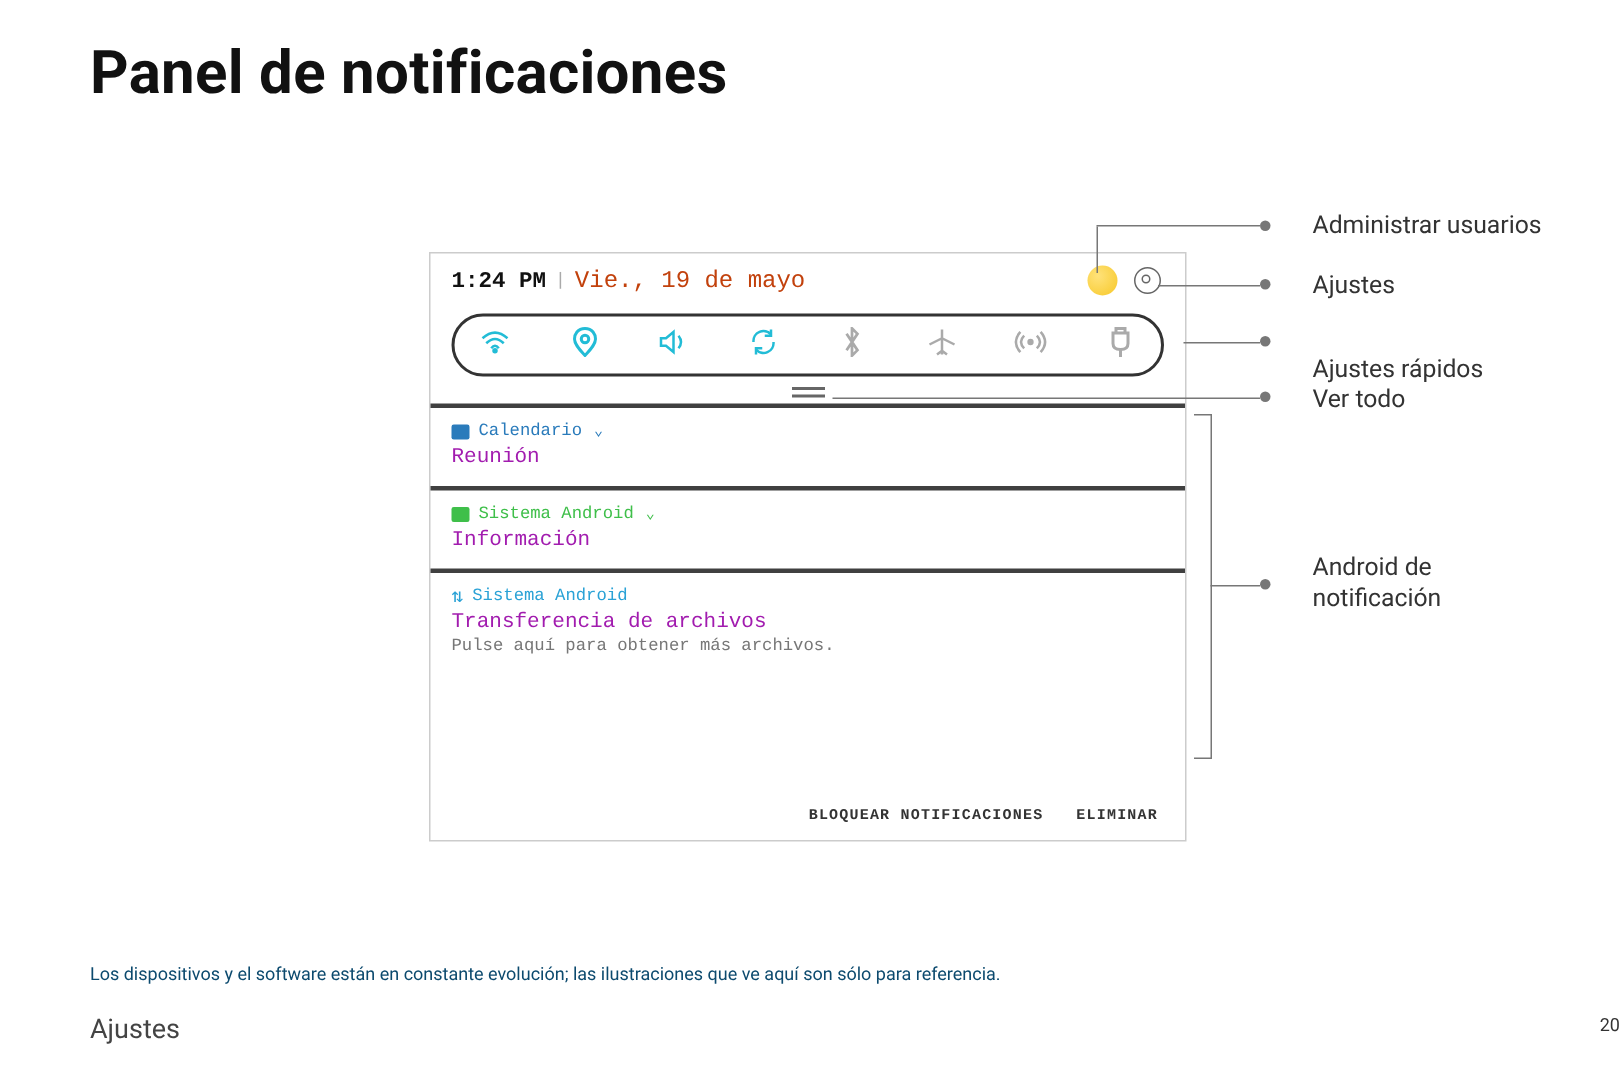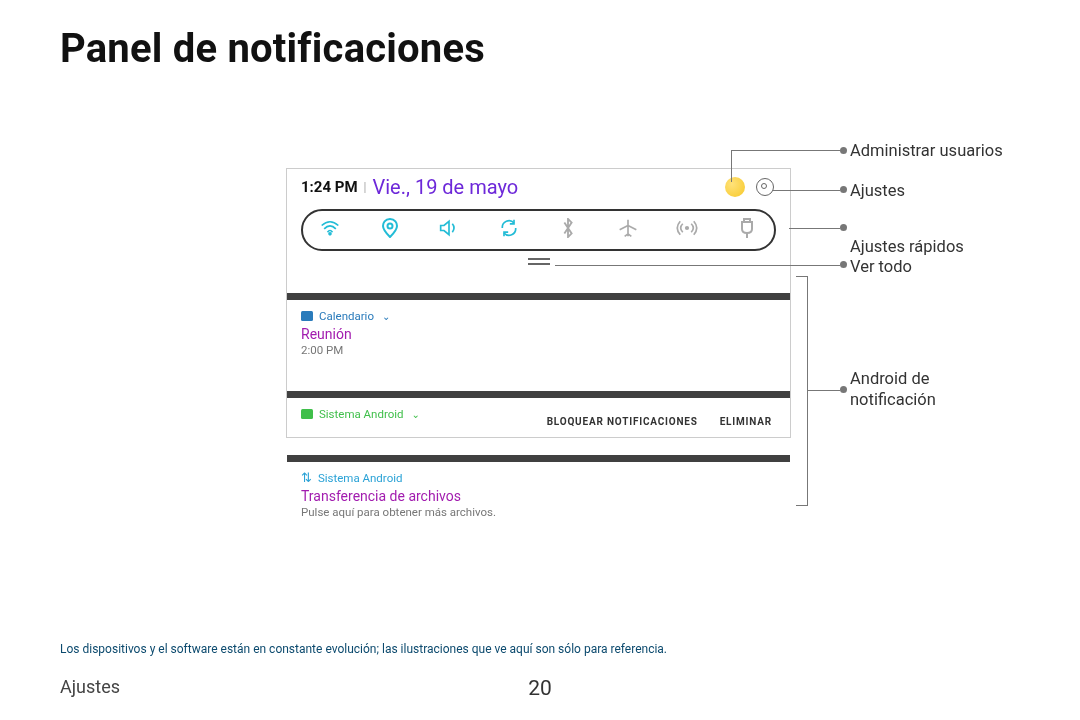--- a/index.html
+++ b/index.html
@@ -20,34 +20,35 @@
     font-weight: 700;
     letter-spacing: 0.2px;
   }
 
   
   .panel {
     position: absolute;
     left: 286px;
     top: 168px;
     width: 505px;
-    height: 270px;
+    height: 393px;
     border: 1.5px solid #ccc;
     background: #fff;
     box-sizing: border-box;
+    font-family: Liberation Mono, monospace;
   }
   .panel-header {
     height: 36px;
     display: flex;
     align-items: center;
     padding: 0 14px;
   }
   .time { font-size: 15px; font-weight: 700; }
   .date-sep { margin: 0 6px; color: #aaa; font-size: 12px; }
-  .date { font-size: 20px; color: #6d28d9; }
+  .date { font-size: 16px; color: #c2410c; }
   .header-spacer { flex: 1; }
   .hdr-btn {
     width: 22px; height: 22px;
     display: inline-flex; align-items: center; justify-content: center;
     margin-left: 8px;
   }
   .user-dot {
     width: 20px; height: 20px; border-radius: 50%;
     background: radial-gradient(circle at 35% 35%, #ffe27a, #f7c828);
   }
@@ -77,64 +78,63 @@
 
   .drag-handle-row { height: 18px; display: flex; justify-content: center; align-items: center; }
   .drag-handle { width: 22px; height: 9px; position: relative; }
   .drag-handle::before, .drag-handle::after {
     content: ""; position: absolute; left: 0; right: 0; height: 2px; background: #666;
   }
   .drag-handle::before { top: 2px; }
   .drag-handle::after  { top: 7px; }
 
   .notif {
-    border-top: 7px solid #404040;
+    border-top: 3px solid #404040;
     padding: 9px 14px 10px 14px;
     font-size: 12px;
-    margin-top: 24px;
   }
   .notif-app { display: flex; align-items: center; gap: 6px; font-size: 11.5px; }
   .app-cal   { color: #2a7bbb; }
   .app-green { color: #3fbf4a; }
   .app-blue  { color: #2aa2d6; }
   .app-square { width: 12px; height: 10px; border-radius: 1.5px; }
   .chevron { font-size: 10px; margin-left: 2px; }
   .notif-title { font-size: 14px; color: #a21caf; margin: 3px 0 1px 0; }
   .notif-sub   { font-size: 11.5px; color: #777; }
 
   .panel-footer {
     position:absolute; left:0; right:0; bottom:0;
     display: flex; justify-content: flex-end; gap: 22px;
     padding: 10px 18px; font-size: 10px; font-weight: 700; letter-spacing: 0.8px;
     color: #333;
   }
 
   
   .callouts { position: absolute; left: 850px; top: 140px; width: 200px; font-size: 16.5px; color: #333; }
-  .co { position: absolute; line-height: 1.3; }
+  .co { position: absolute; line-height: 1.3; margin-left: 25px; }
 
   .leader { position: absolute; background: #777; }
   .leader-h { height: 1.2px; }
   .leader-v { width: 1.2px; }
   .dot { position: absolute; width: 7px; height: 7px; border-radius: 50%; background: #777; }
 
   
   .bracket { position: absolute; border: 1.2px solid #777; border-left: none; }
 
   
   .footnote {
     position: absolute; left: 60px; right: 60px; top: 642px;
     font-size: 12px; color: #0c4a6e;
   }
   .page-footer-left {
     position: absolute; left: 60px; top: 676px; font-size: 18px; color: #444;
   }
   .page-number {
     position: absolute; left: 0; right: 0; top: 676px;
-    text-align: center; font-size: 21px; color: #333;
+    text-align: right; font-size: 12px; color: #333;
   }
 </style>
 </head>
 <body>
 
 <div class="page-title">Panel de notificaciones</div>
 
 <div class="panel">
   <div class="panel-header">
     <span class="time">1:24 PM</span>
@@ -210,29 +210,29 @@
     <span class="drag-handle"></span>
   </div>
 
   <div class="notif">
     <div class="notif-app app-cal">
       <span class="app-square" style="background:#2a7bbb"></span>
       <span>Calendario</span>
       <span class="chevron">⌄</span>
     </div>
     <div class="notif-title">Reunión</div>
-    <div class="notif-sub">2:00 PM</div>
   </div>
 
   <div class="notif">
     <div class="notif-app app-green">
       <span class="app-square" style="background:#3fbf4a"></span>
       <span>Sistema Android</span>
       <span class="chevron">⌄</span>
     </div>
+    <div class="notif-title">Información</div>
   </div>
 
   <div class="notif">
     <div class="notif-app app-blue">
       <span style="color:#2aa2d6;font-size:13px;line-height:10px">⇅</span>
       <span>Sistema Android</span>
     </div>
     <div class="notif-title">Transferencia de archivos</div>
     <div class="notif-sub">Pulse aquí para obtener más archivos.</div>
   </div>

